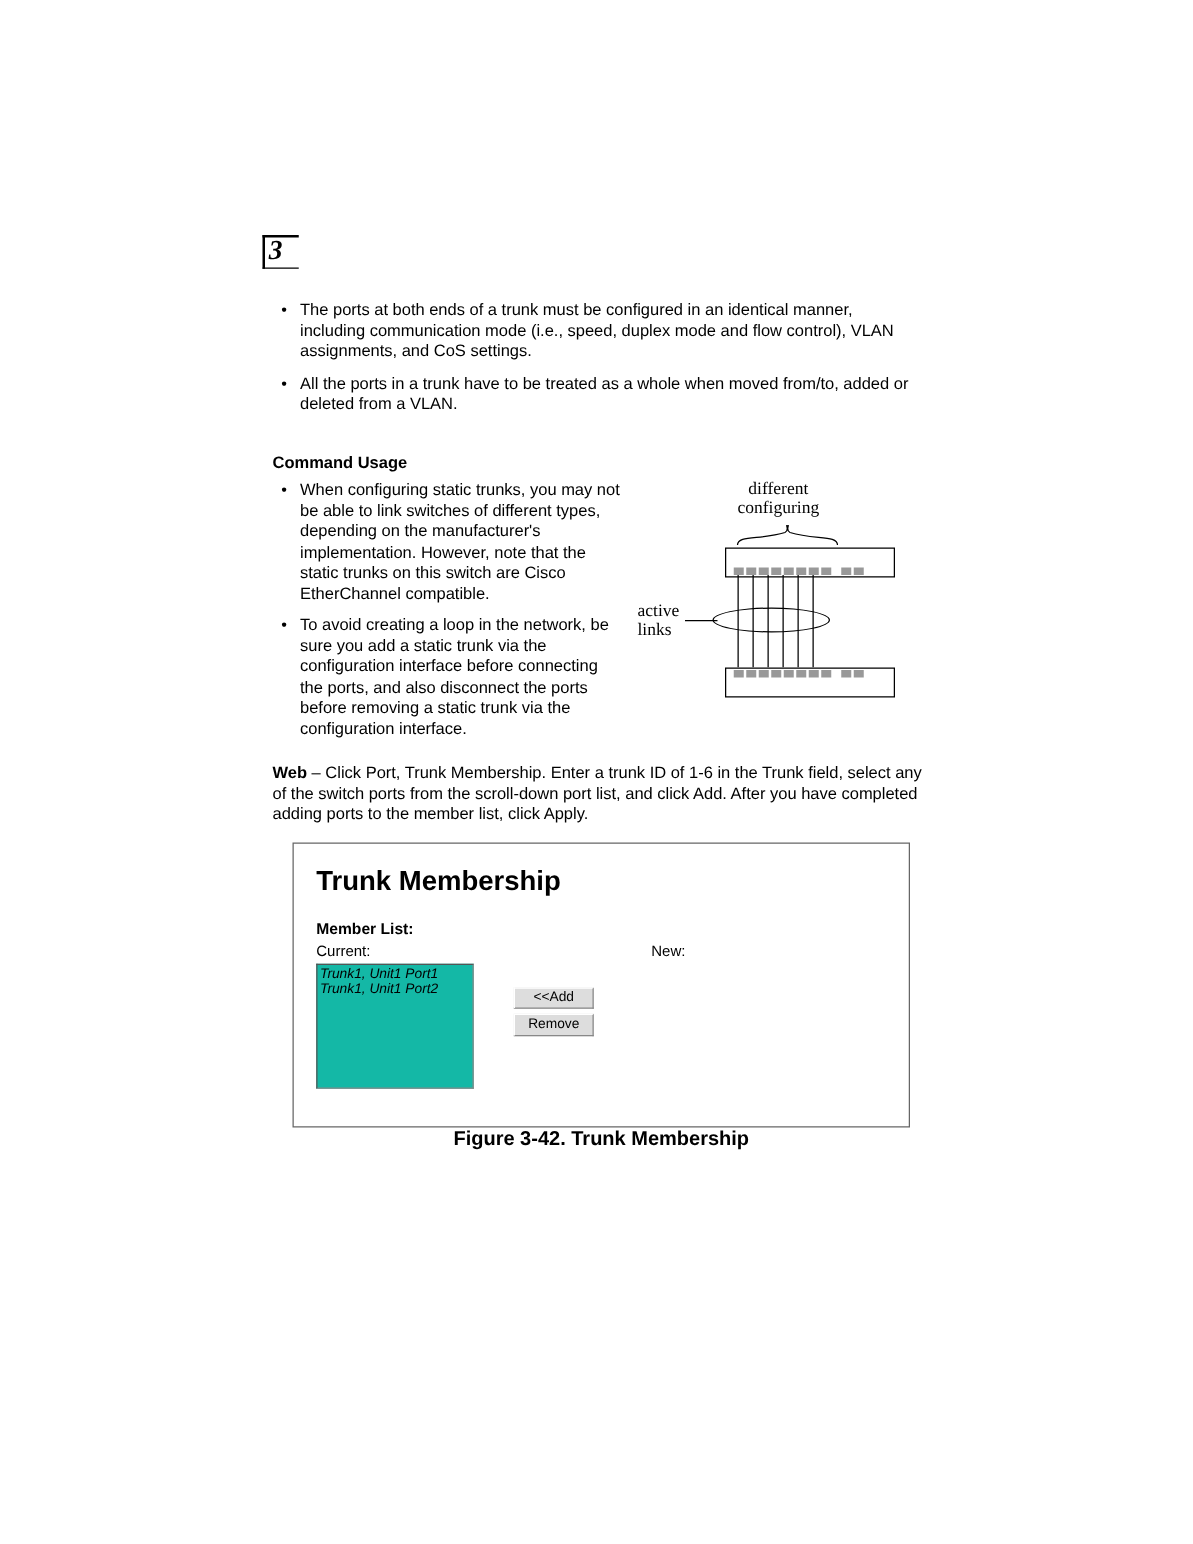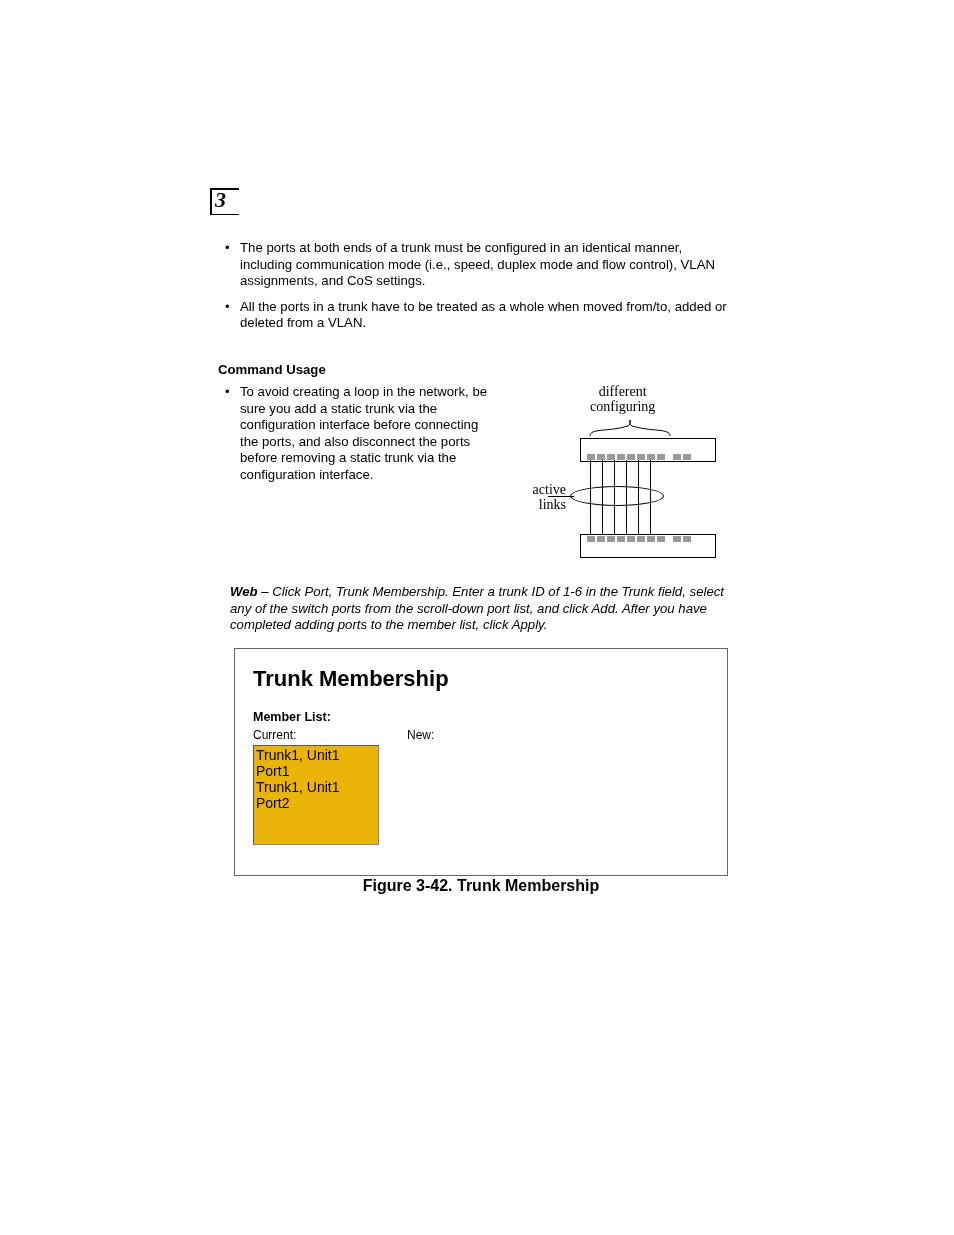--- a/index.html
+++ b/index.html
@@ -139,35 +139,34 @@
     width: 92px;
     height: 18px;
     border: 1px solid #000;
     border-radius: 50%;
     background: transparent;
   }
   .diagram .active-label {
     position: absolute;
     top: 98px;
     left: 0;
-    text-align: right;
+    text-align: left;
     width: 56px;
     line-height: 1.1;
   }
   .diagram .active-line {
     position: absolute;
     top: 112px;
     left: 38px;
     width: 26px;
     height: 1px;
     background: #000;
   }
   .web-para {
-    margin: 8px 0 14px 12px;
-    font-style: italic;
+    margin: 8px 0 14px 0;
   }
   .web-para b { font-weight: bold; }
   
   .shot-frame {
     border: 1px solid #666;
     width: 492px;
     background: #fff;
     margin: 0 auto;
   }
   .shot-inner {
@@ -202,24 +201,25 @@
   .listlabel {
     font-size: 12px;
     margin-bottom: 2px;
   }
   .listbox {
     border: 1px solid #888;
     border-top-color: #555;
     border-left-color: #555;
     width: 120px;
     height: 96px;
-    font-size: 14px;
+    font-size: 11px;
     padding: 1px 2px;
-    background: #eab308;
+    background: #14b8a6;
     line-height: 1.15;
+    font-style: italic;
   }
   .btn {
     display: block;
     width: 62px;
     font-size: 11px;
     padding: 1px 0;
     margin-bottom: 4px;
     background: #ddd;
     border: 1px solid #888;
     border-top-color: #fff;
@@ -290,20 +290,21 @@
   <ul class="bullets">
     <li>The ports at both ends of a trunk must be configured in an identical manner, including communication mode (i.e., speed, duplex mode and flow control), VLAN assignments, and CoS settings.</li>
     <li>All the ports in a trunk have to be treated as a whole when moved from/to, added or deleted from a VLAN.</li>
   </ul>
 
   <div class="section-heading">Command Usage</div>
 
   <div class="two-col">
     <div class="left">
       <ul class="bullets">
+        <li>When configuring static trunks, you may not be able to link switches of different types, depending on the manufacturer's implementation. However, note that the static trunks on this switch are Cisco EtherChannel compatible.</li>
         <li>To avoid creating a loop in the network, be sure you add a static trunk via the configuration interface before connecting the ports, and also disconnect the ports before removing a static trunk via the configuration interface.</li>
       </ul>
     </div>
     <div class="right">
       <div class="diagram">
         <div class="static-label">
           <span>different</span><br>
           <span>configuring</span>
         </div>
         <svg class="brace" viewBox="0 0 84 18">
@@ -364,20 +365,26 @@
       <div class="shot-title">Trunk Membership</div>
       <div class="member-label">Member List:</div>
       <div class="layout">
         <div class="col-current">
           <div class="listlabel">Current:</div>
           <div class="listbox">
             <div>Trunk1, Unit1 Port1</div>
             <div>Trunk1, Unit1 Port2</div>
           </div>
         </div>
+        <div class="col-buttons">
+          <div class="btns-wrap">
+            <div class="btn">&lt;&lt;Add</div>
+            <div class="btn">Remove</div>
+          </div>
+        </div>
         <div class="col-new">
           <div class="listlabel">New:</div>
         </div>
       </div>
     </div>
   </div>
 
   <div class="fig-caption">Figure 3-42.  Trunk Membership</div>
 </div>
 

